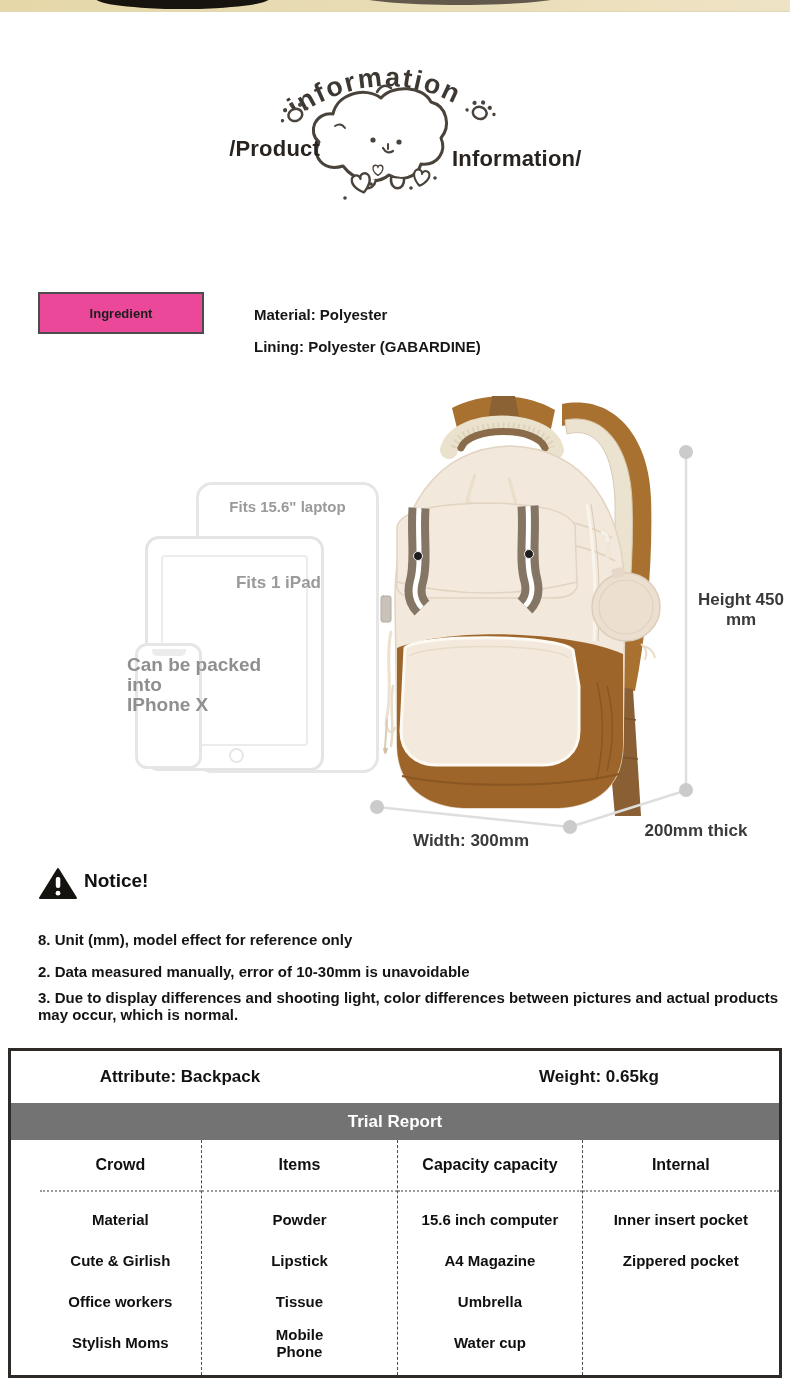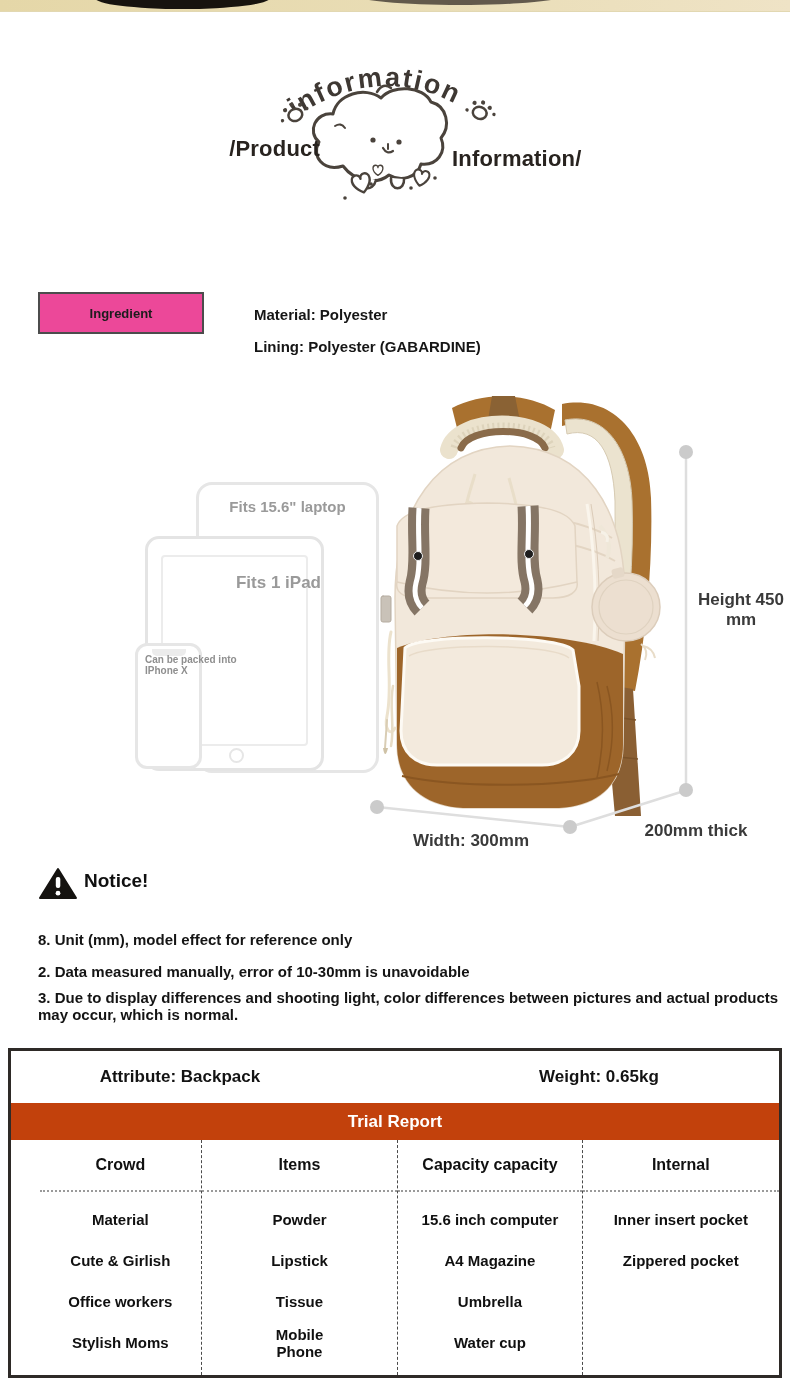--- a/index.html
+++ b/index.html
@@ -23,34 +23,34 @@
   
   .device{position:absolute;background:#ffffff;box-sizing:border-box;}
   .laptop{left:196px;top:482px;width:183px;height:291px;border:3px solid #e6e6e6;border-radius:16px;}
   .laptop-label{padding-top:13px;text-align:center;font-size:15px;font-weight:700;color:#9a9a9a;}
   .ipad{left:145px;top:536px;width:179px;height:235px;border:3px solid #e4e4e4;border-radius:14px;}
   .ipad-screen{position:absolute;left:13px;right:13px;top:16px;bottom:22px;border:2px solid #ececec;border-radius:4px;}
   .ipad-home{position:absolute;left:50%;bottom:5px;width:11px;height:11px;margin-left:-6px;border:2px solid #e6e6e6;border-radius:50%;}
   .ipad-label{padding-top:34px;text-align:right;font-size:17px;font-weight:700;color:#9a9a9a;position:relative;z-index:2;}
   .iphone{left:135px;top:643px;width:67px;height:126px;border:3px solid #e6e6e6;border-radius:12px;z-index:3;}
   .iphone-notch{position:absolute;left:50%;top:3px;width:34px;height:7px;margin-left:-17px;background:#ececec;border-radius:0 0 5px 5px;}
-  .iphone-label{position:absolute;left:145px;top:655px;width:170px;z-index:4;
-    font-size:10px;font-weight:700;color:#8f8f8f;line-height:1.05;}
+  .iphone-label{position:absolute;left:127px;top:655px;width:170px;z-index:4;
+    font-size:19px;font-weight:700;color:#8f8f8f;line-height:1.05;}
   
   .dim-label{position:absolute;font-size:17px;font-weight:700;color:#3a3a3a;text-align:center;line-height:1.2;}
   
   .notice-title{position:absolute;left:84px;top:870px;font-size:19px;font-weight:700;color:#101010;}
   .notice-item{position:absolute;left:38px;font-size:15px;font-weight:700;color:#141414;line-height:1.16;max-width:745px;}
   
   .spec-table{position:absolute;left:8px;top:1048px;width:774px;height:330px;
     border:3px solid #2e2a27;box-sizing:border-box;background:#fff;display:flex;flex-direction:column;}
   .attr-row{height:52px;display:flex;align-items:center;flex:0 0 auto;}
   .attr-cell{width:44%;text-align:center;font-size:17px;font-weight:700;color:#131313;}
   .weight-cell{width:56%;text-align:center;font-size:17px;font-weight:700;color:#131313;padding-left:70px;box-sizing:border-box;}
-  .trial-bar{height:37px;background:#c2410c;color:#ffffff;display:flex;align-items:center;justify-content:center;
+  .trial-bar{height:37px;background:#737373;color:#ffffff;display:flex;align-items:center;justify-content:center;
     font-size:17px;font-weight:700;flex:0 0 auto;}
   .table-body{flex:1;display:flex;}
   .col{display:flex;flex-direction:column;box-sizing:border-box;}
   .col+.col{border-left:1px dashed #4a4a4a;}
   .col-header{height:50px;display:flex;align-items:center;justify-content:center;
     font-size:16px;font-weight:700;color:#101010;border-bottom:2px dotted #9a9a9a;flex:0 0 auto;}
   .col-rows{padding-top:8px;display:flex;flex-direction:column;}
   .cell{height:41px;display:flex;align-items:center;justify-content:center;text-align:center;
     font-size:15px;font-weight:700;color:#101010;line-height:1.12;flex:0 0 auto;}
   .cell .narrow{max-width:60px;margin:0 auto;}

